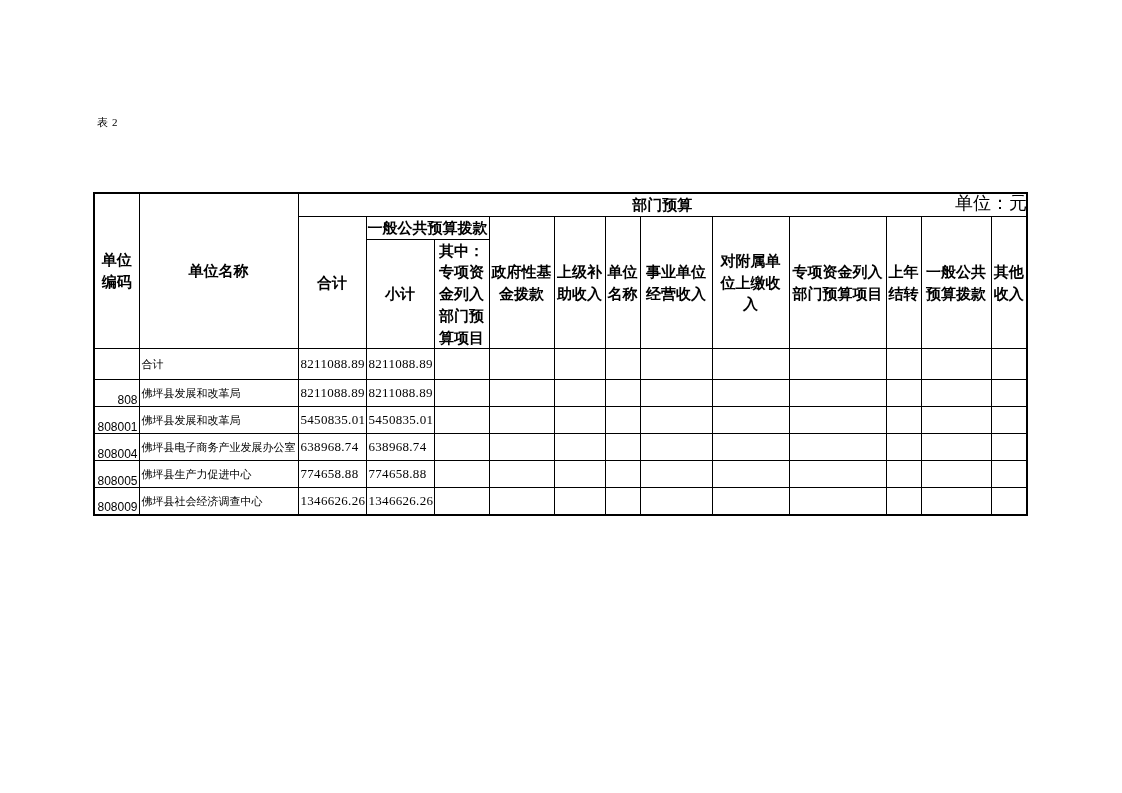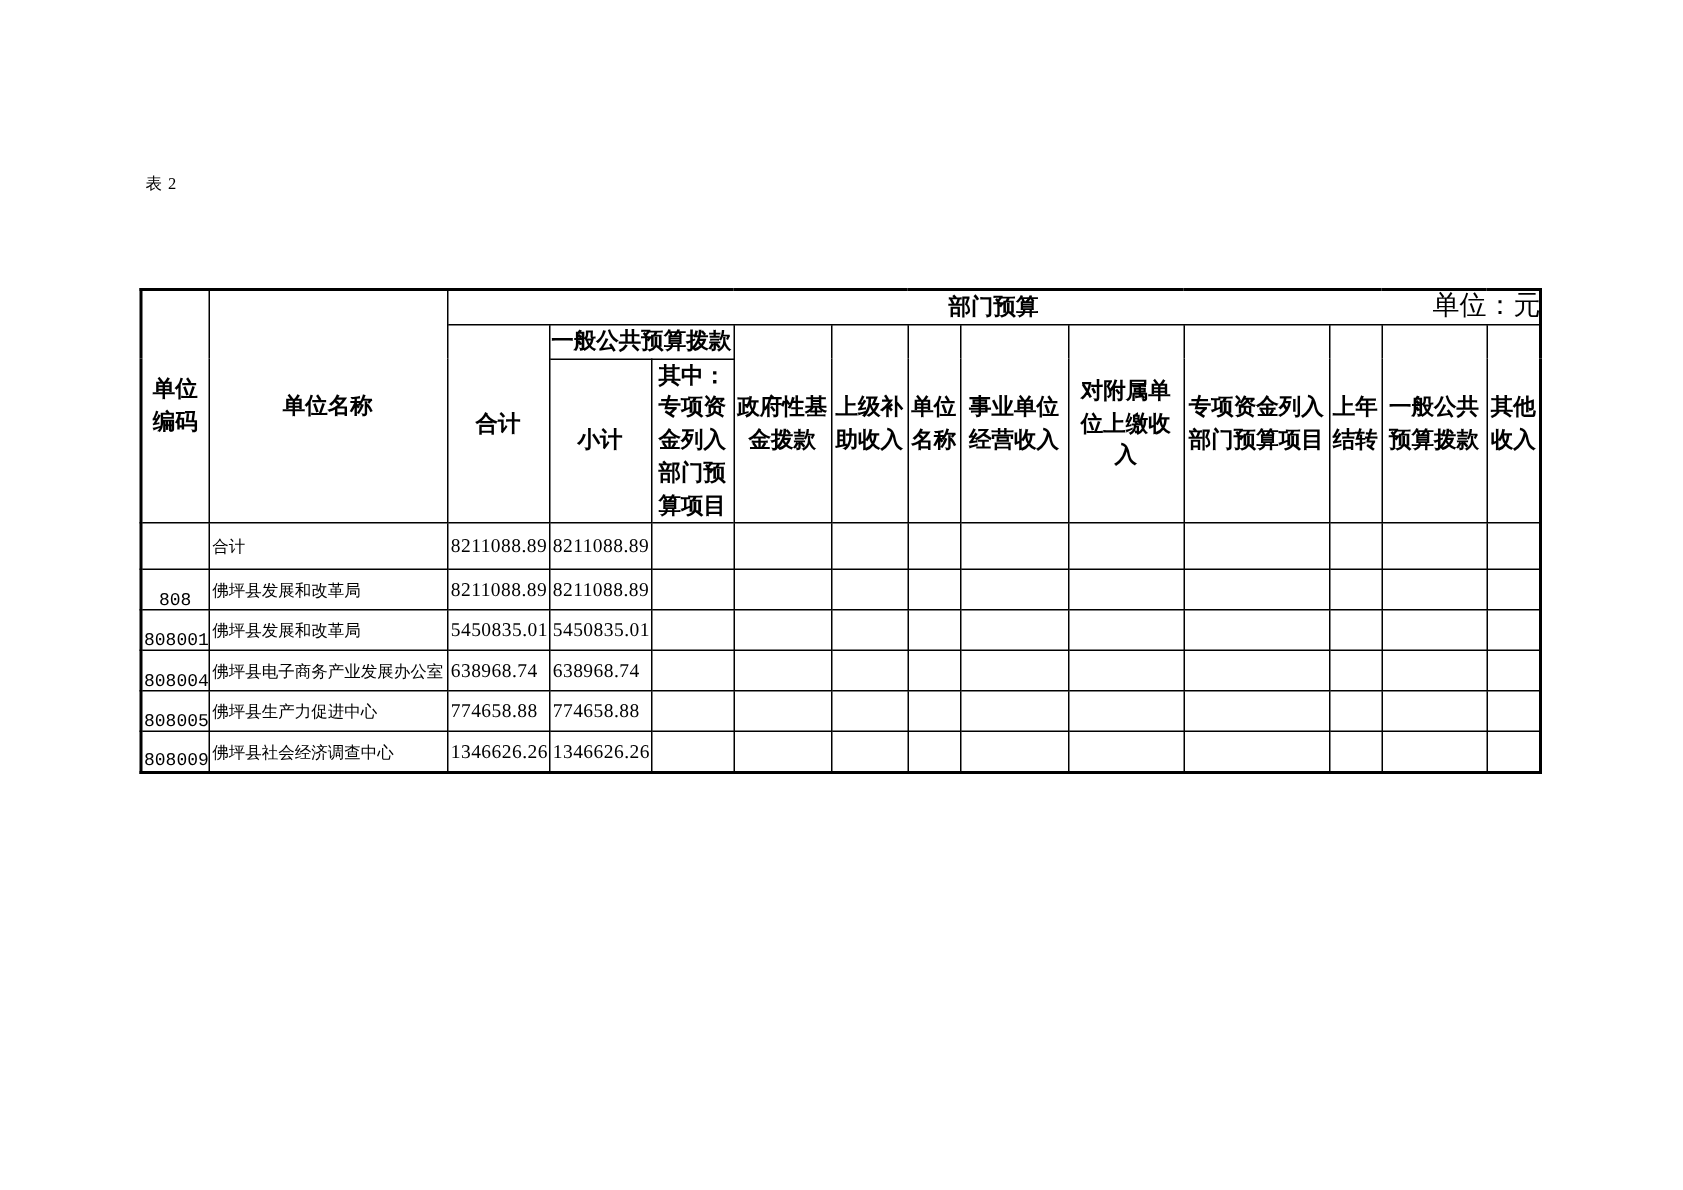--- a/index.html
+++ b/index.html
@@ -23,21 +23,21 @@
   .budget thead th {
     font-size: 15px; font-weight: bold; text-align: center;
     vertical-align: middle; line-height: 1.45; font-family: "Liberation Sans", sans-serif;
   }
   tr.hrowA { height: 21px; }
   tr.hrowB { height: 20px; }
   tr.hrowC { height: 80px; }
   th.special { text-align: left; font-size: 10.5px; padding: 0; margin-left: 28px; }
   tbody tr { height: 27px; }
   tbody tr.first { height: 31px; }
-  td.code { font-size: 12px; text-align: center; vertical-align: bottom; line-height: 1.05; font-family: Liberation Mono, monospace; }
+  td.code { font-size: 12px; text-align: right; vertical-align: bottom; line-height: 1.05; font-family: Liberation Sans, sans-serif; }
   td.name { font-size: 11px; text-align: left; vertical-align: middle; padding-left: 2px; font-family: "Liberation Sans", sans-serif; }
   td.num  { font-size: 13px; text-align: left; vertical-align: middle; padding-left: 2px; letter-spacing: 0.3px; }
 </style>
 </head>
 <body>
 
 <div class="sheet">
   <div class="tbl-label">表2</div>
   <div class="unit-note">单位：元</div>
 

